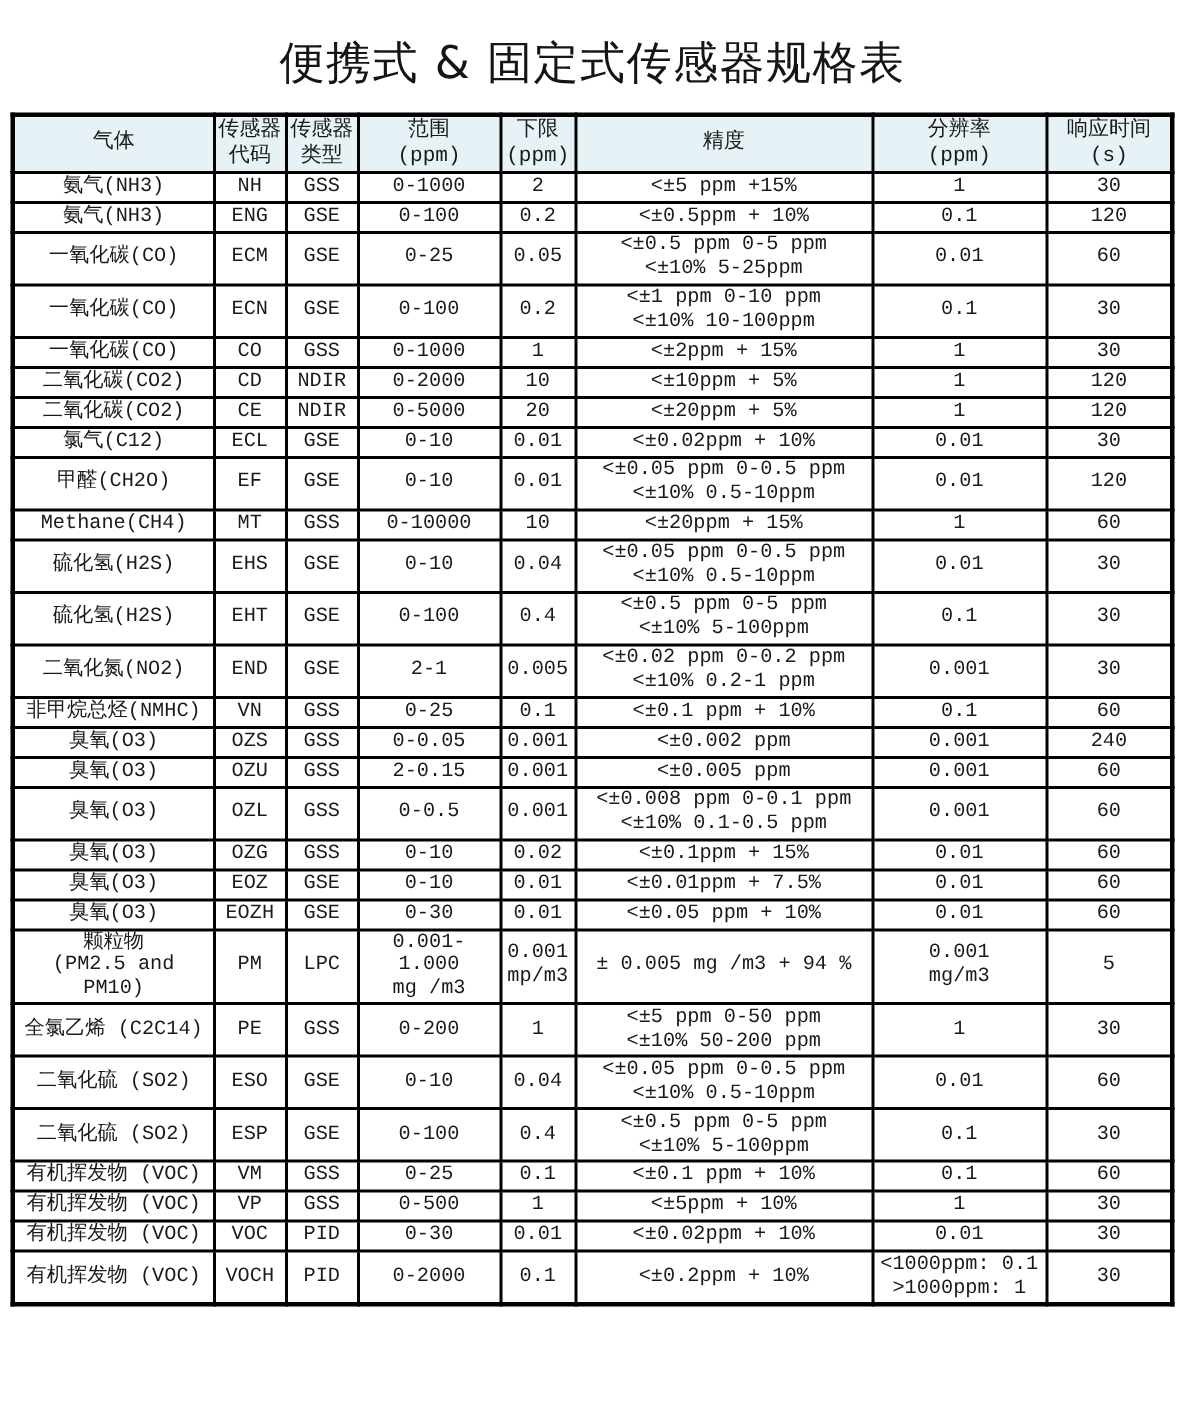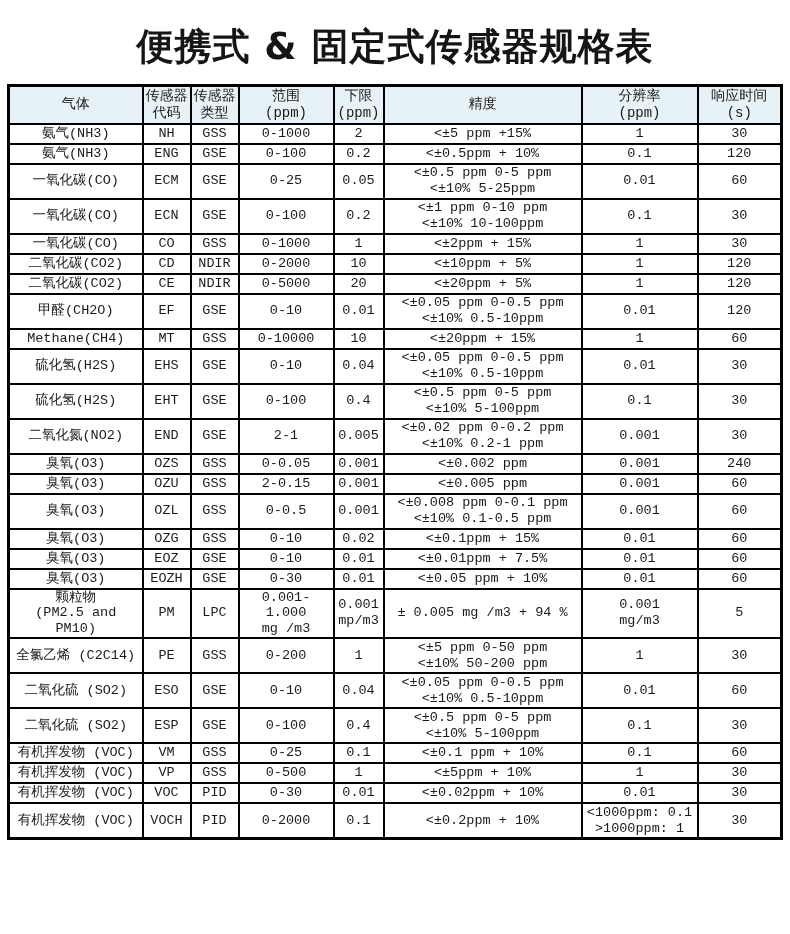--- a/index.html
+++ b/index.html
@@ -10,22 +10,22 @@
   }
   .page {
     width: 790px;
     height: 934px;
     background: #ffffff;
     box-sizing: border-box;
     overflow: hidden;
   }
   .page-title {
     text-align: center;
-    font-size: 37px;
-    font-weight: bold;
+    font-size: 30px;
+    font-weight: normal;
     color: #151515;
     margin: 22px 0 12px 0;
     letter-spacing: 1px;
     font-family: "DejaVu Sans", sans-serif;
   }
   table.spec-table {
     border-collapse: collapse;
     table-layout: fixed;
     width: 773px;
     margin: 0 auto;
@@ -154,20 +154,30 @@
         <tr class="s">
           <td>二氧化碳(CO2)</td>
           <td>CE</td>
           <td>NDIR</td>
           <td>0-5000</td>
           <td>20</td>
           <td>&lt;±20ppm + 5%</td>
           <td>1</td>
           <td>120</td>
         </tr>
+        <tr class="s">
+          <td>氯气(C12)</td>
+          <td>ECL</td>
+          <td>GSE</td>
+          <td>0-10</td>
+          <td>0.01</td>
+          <td>&lt;±0.02ppm + 10%</td>
+          <td>0.01</td>
+          <td>30</td>
+        </tr>
         <tr class="d">
           <td>甲醛(CH2O)</td>
           <td>EF</td>
           <td>GSE</td>
           <td>0-10</td>
           <td>0.01</td>
           <td>&lt;±0.05 ppm 0-0.5 ppm
 &lt;±10% 0.5-10ppm</td>
           <td>0.01</td>
           <td>120</td>
@@ -207,20 +217,30 @@
         <tr class="d">
           <td>二氧化氮(NO2)</td>
           <td>END</td>
           <td>GSE</td>
           <td>2-1</td>
           <td>0.005</td>
           <td>&lt;±0.02 ppm 0-0.2 ppm
 &lt;±10% 0.2-1 ppm</td>
           <td>0.001</td>
           <td>30</td>
+        </tr>
+        <tr class="s">
+          <td>非甲烷总烃(NMHC)</td>
+          <td>VN</td>
+          <td>GSS</td>
+          <td>0-25</td>
+          <td>0.1</td>
+          <td>&lt;±0.1 ppm + 10%</td>
+          <td>0.1</td>
+          <td>60</td>
         </tr>
         <tr class="s">
           <td>臭氧(O3)</td>
           <td>OZS</td>
           <td>GSS</td>
           <td>0-0.05</td>
           <td>0.001</td>
           <td>&lt;±0.002 ppm</td>
           <td>0.001</td>
           <td>240</td>

